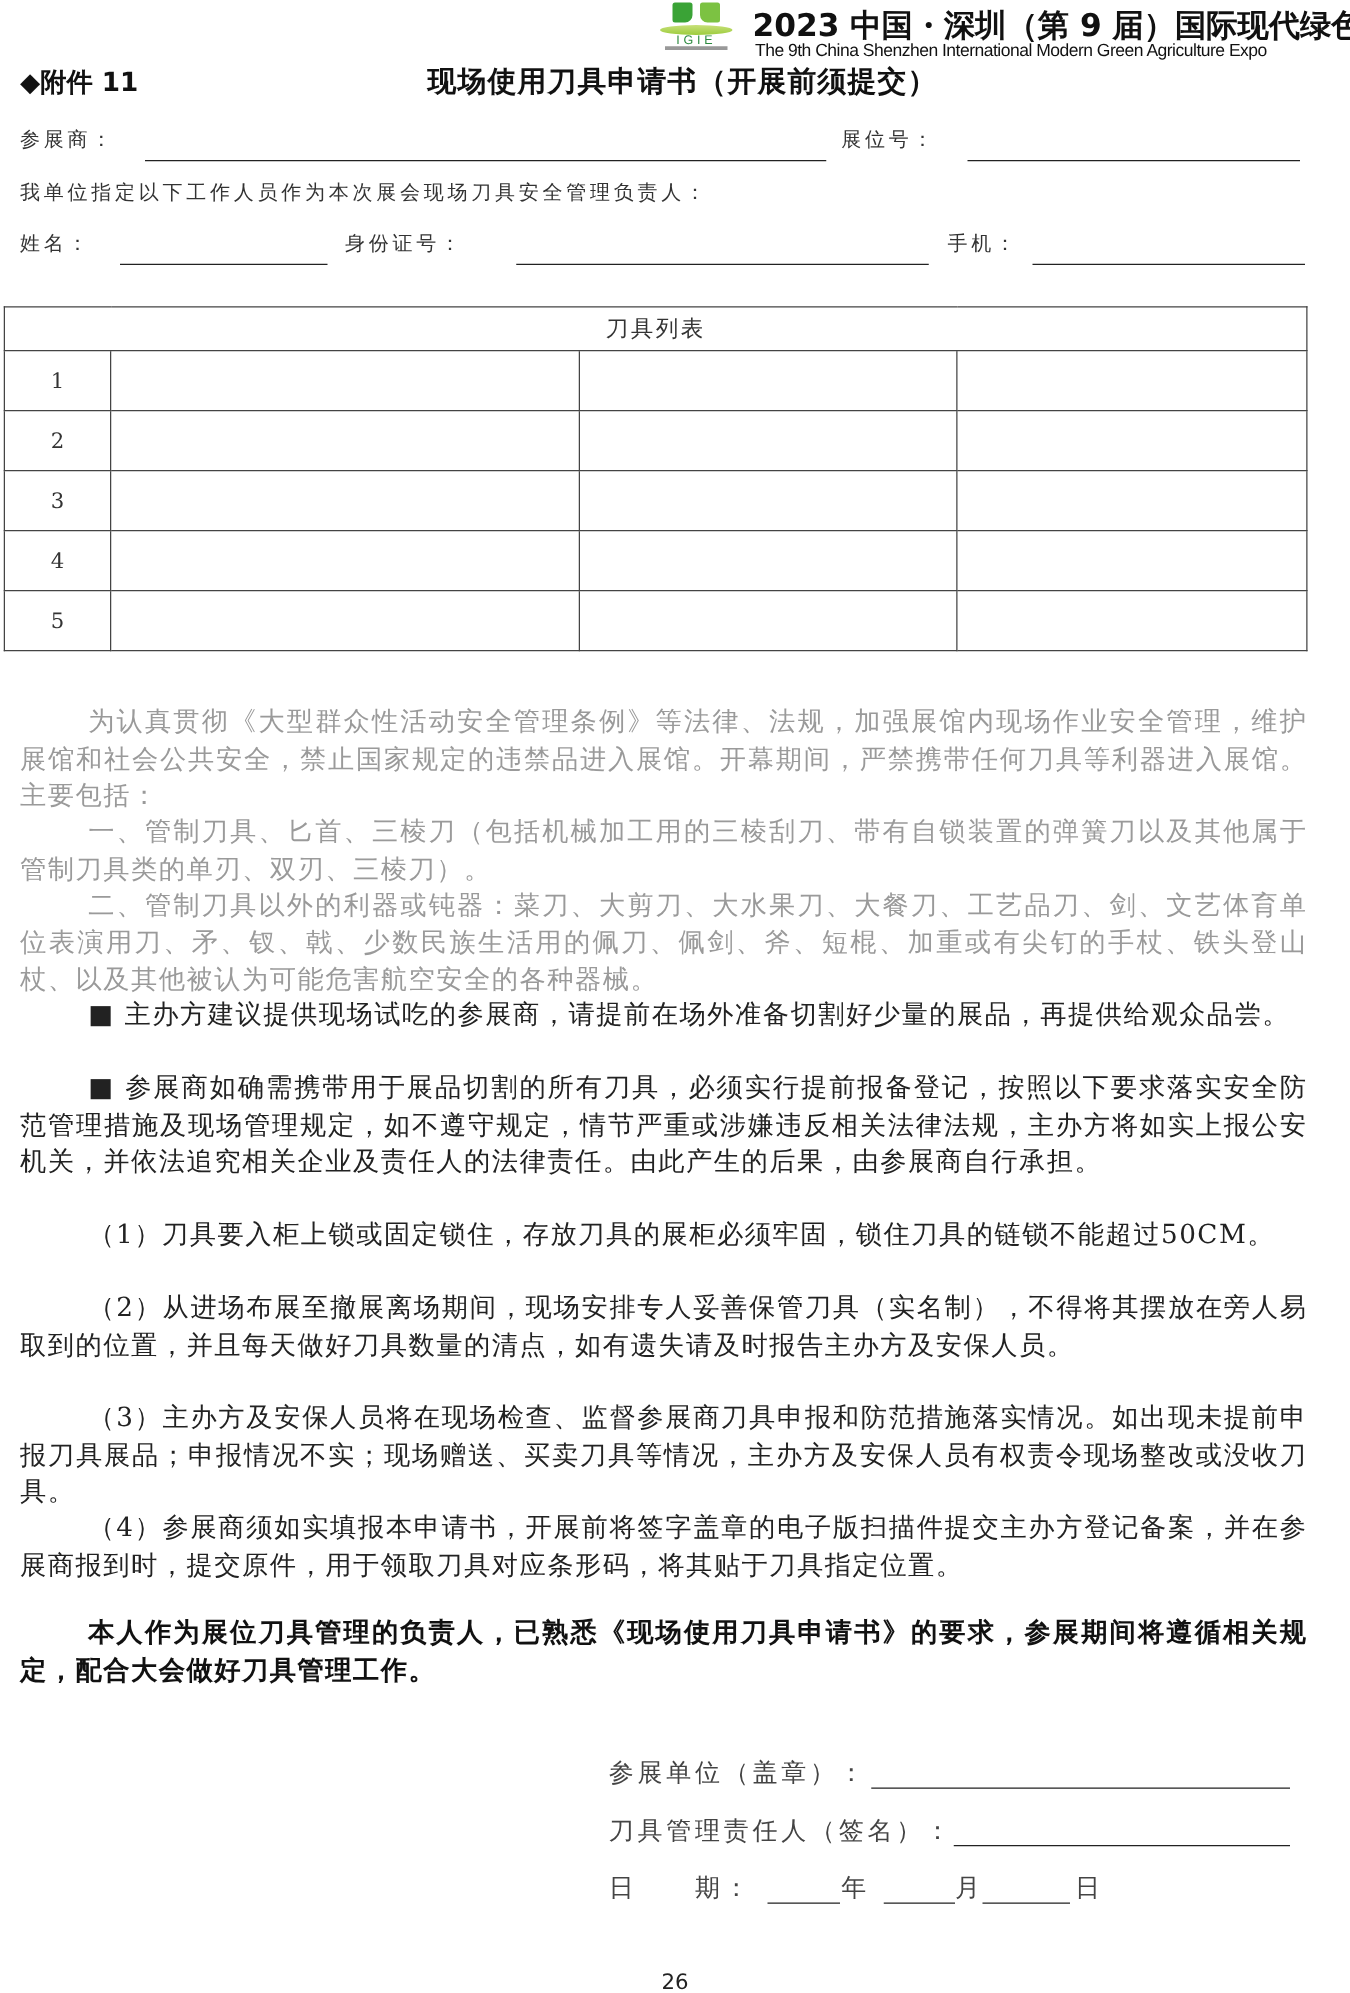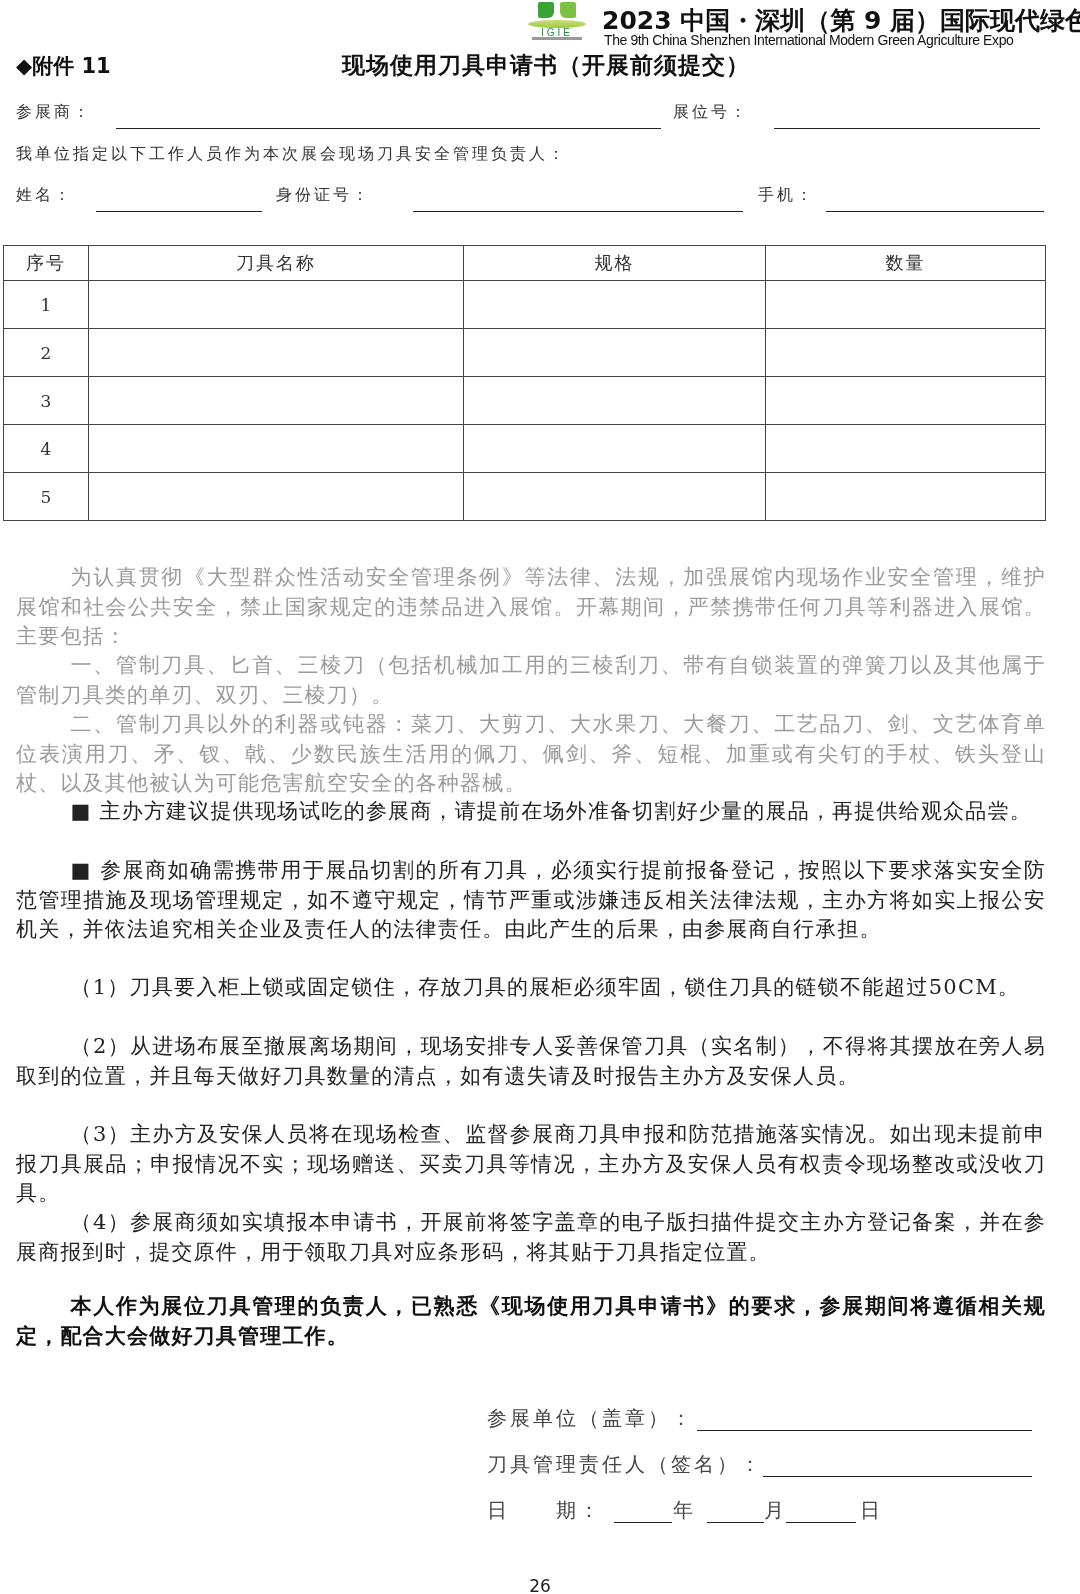--- a/index.html
+++ b/index.html
@@ -69,26 +69,23 @@
 <div class="blank" style="left:826px;top:211px;width:218px;"><span></span></div>
 
 <table class="knives">
   <colgroup>
       <col style="width:85px">
       <col style="width:375px">
       <col style="width:302px">
       <col>
     </colgroup>
   <tbody>
-  <tr class="hdr">
-    <th>序号</th>
-    <th>刀具名称</th>
-    <th>规格</th>
-    <th>数量</th>
-  </tr>
+      <tr class="cap">
+        <th colspan="4">刀具列表</th>
+      </tr>
   <tr class="r">
     <td>1</td>
     <td></td>
     <td></td>
     <td></td>
   </tr>
   <tr class="r">
     <td>2</td>
     <td></td>
     <td></td>

